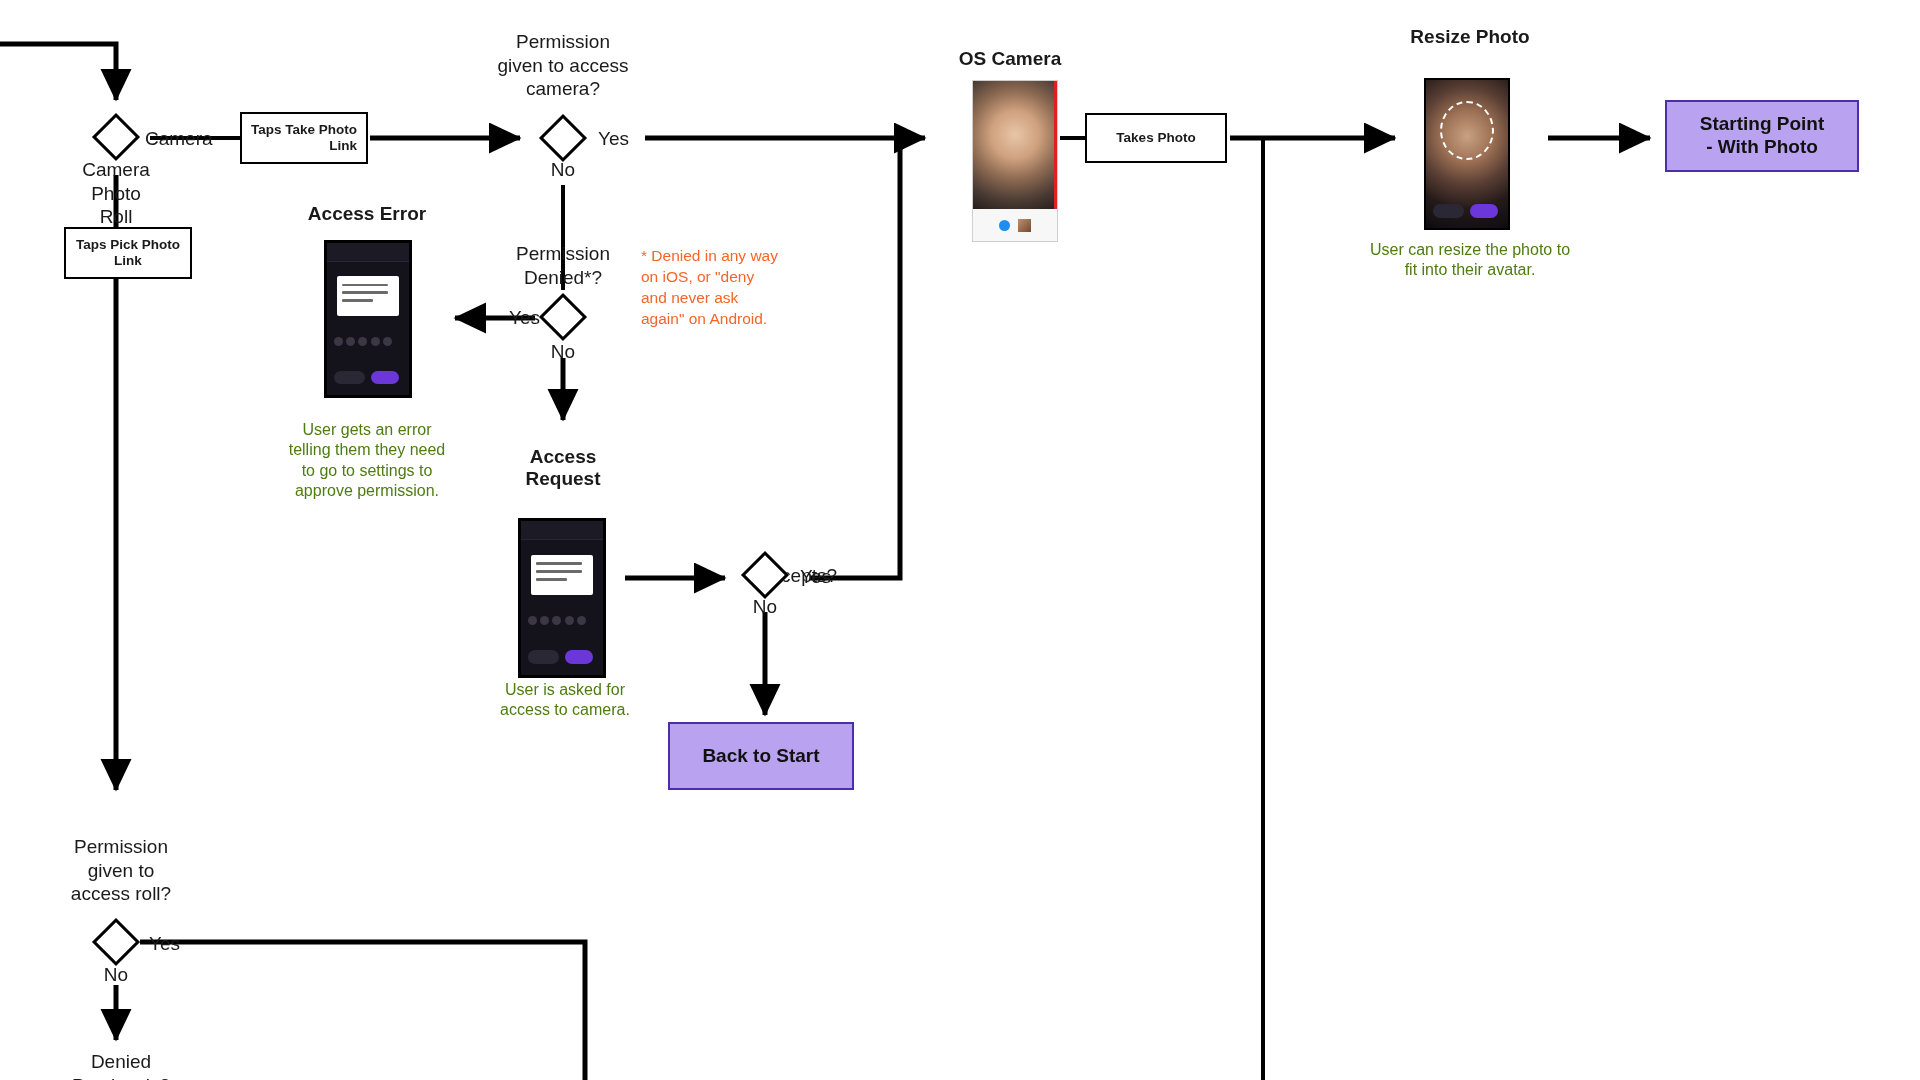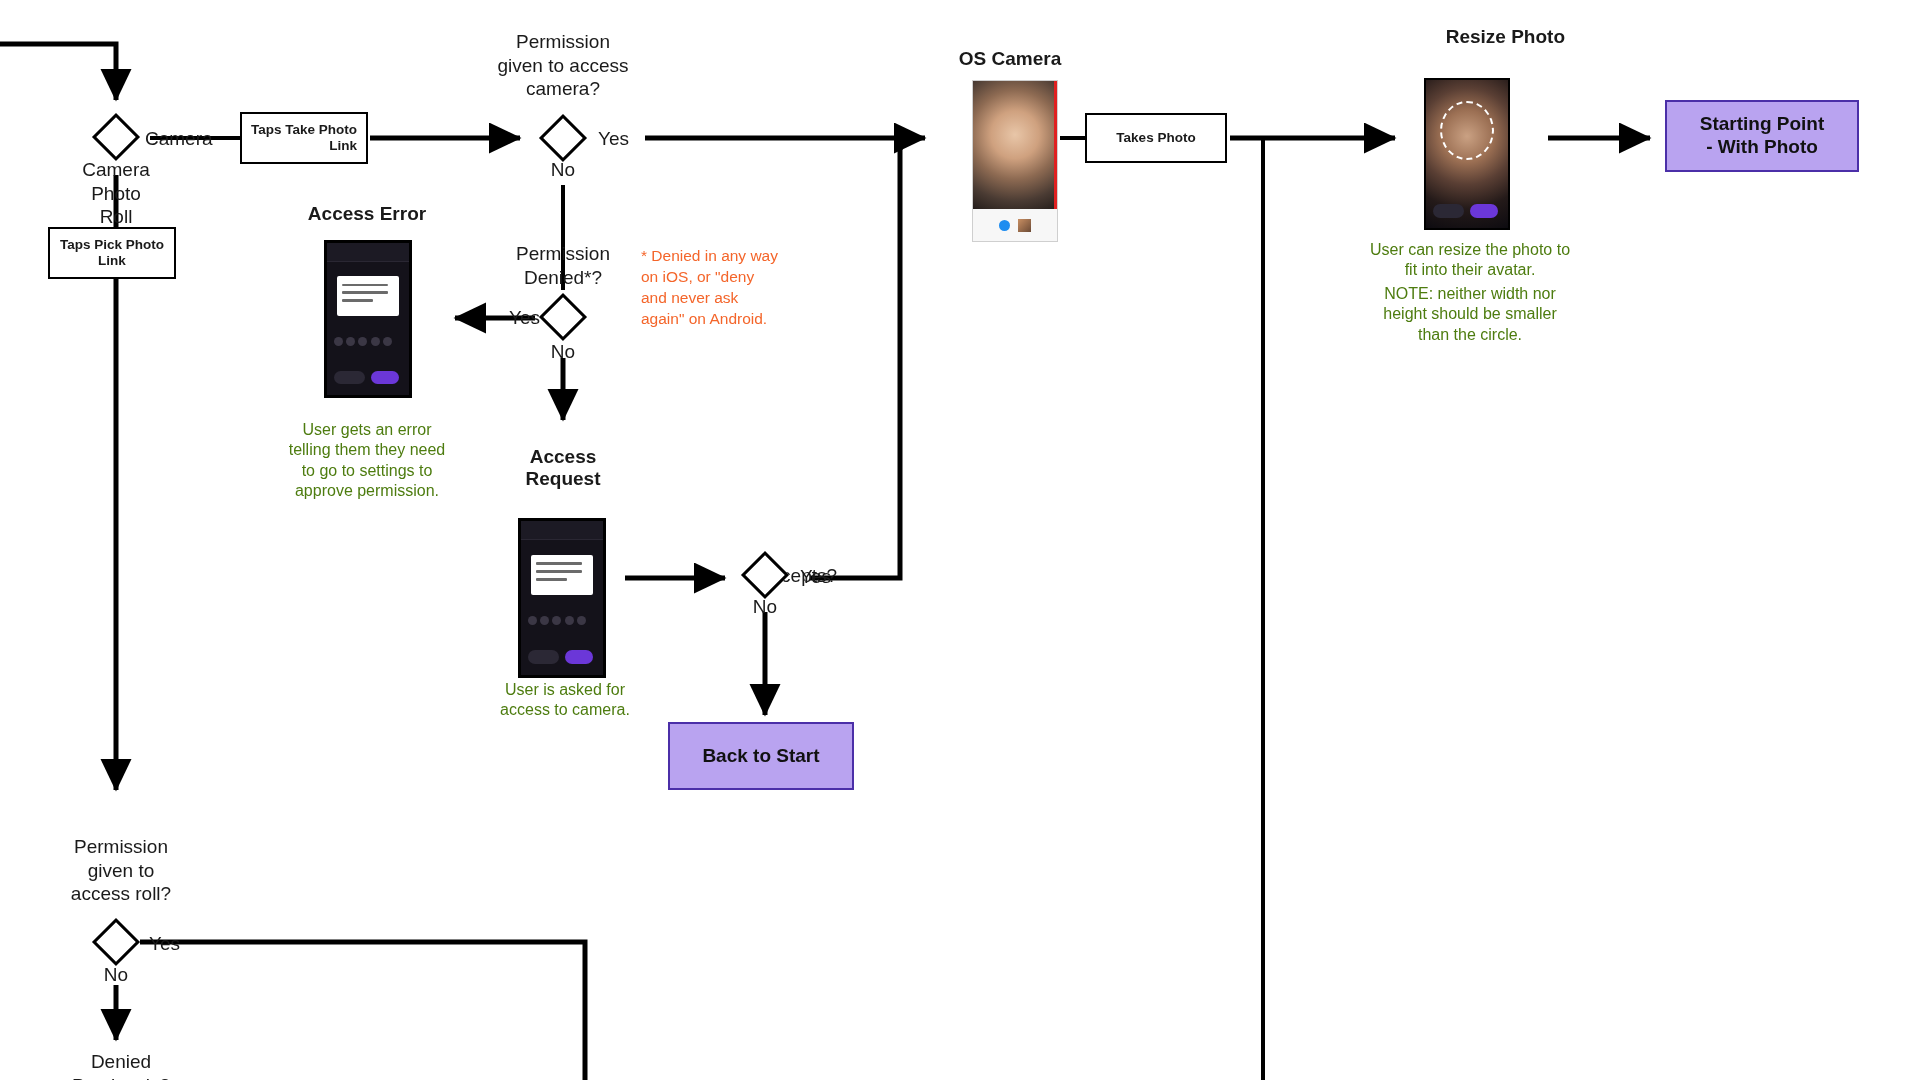--- a/index.html
+++ b/index.html
@@ -311,21 +311,21 @@
 
   <div class="diamond" style="left:99px; top:120px;"></div>
   <div class="lbl left" style="left:145px; top:127px; width:90px; text-align:left;">Camera</div>
   <div class="lbl" style="left:56px; top:158px; width:120px;">Camera
 Photo
 Roll</div>
 
   <div class="boxlabel" style="left:240px; top:112px; width:128px; height:52px;text-align:right;">Taps Take Photo
 Link</div>
 
-  <div class="boxlabel" style="left:48px; top:227px; width:128px; height:52px;">Taps Pick Photo
+  <div class="boxlabel" style="left:64px; top:227px; width:128px; height:52px;">Taps Pick Photo
 Link</div>
 
   <div class="lbl" style="left:478px; top:30px; width:170px;">Permission
 given to access
 camera?</div>
   <div class="diamond" style="left:546px; top:121px;"></div>
   <div class="lbl left" style="left:598px; top:127px; width:60px; text-align:left;">Yes</div>
   <div class="lbl" style="left:533px; top:158px; width:60px;">No</div>
 
   <div class="title" style="left:272px; top:203px; width:190px;">Access Error</div>
@@ -400,34 +400,31 @@
     <div class="view"></div>
     <div class="redline"></div>
     <div class="tray">
       <div class="blue"></div>
       <div class="thumb"></div>
     </div>
   </div>
 
   <div class="boxlabel" style="left:1085px; top:113px; width:142px; height:50px;text-align:center;">Takes Photo</div>
 
-  <div class="title" style="left:1375px; top:26px; width:190px;text-align:right;">Resize Photo</div>
+  <div class="title" style="left:1375px; top:26px; width:190px;">Resize Photo</div>
   <div class="resizephone" style="left:1424px; top:78px; width:86px; height:152px;">
     <div class="bg"></div>
     <div class="circle"></div>
     <div class="bar">
       <div class="p1"></div>
       <div class="p2"></div>
     </div>
   </div>
   <div class="caption" style="left:1345px; top:240px; width:250px;">User can resize the photo to
 fit into their avatar.</div>
-  <div class="caption" style="left:1350px; top:284px; width:240px;">NOTE: neither width nor
-height should be smaller
-than the circle.</div>
 
   <div class="purple" style="left:1665px; top:100px; width:194px; height:72px;">Starting Point
 - With Photo</div>
 
   <div class="lbl" style="left:36px; top:835px; width:170px;">Permission
 given to
 access roll?</div>
   <div class="diamond" style="left:99px; top:925px;"></div>
   <div class="lbl left" style="left:149px; top:932px; width:60px; text-align:left;">Yes</div>
   <div class="lbl" style="left:86px; top:963px; width:60px;">No</div>

